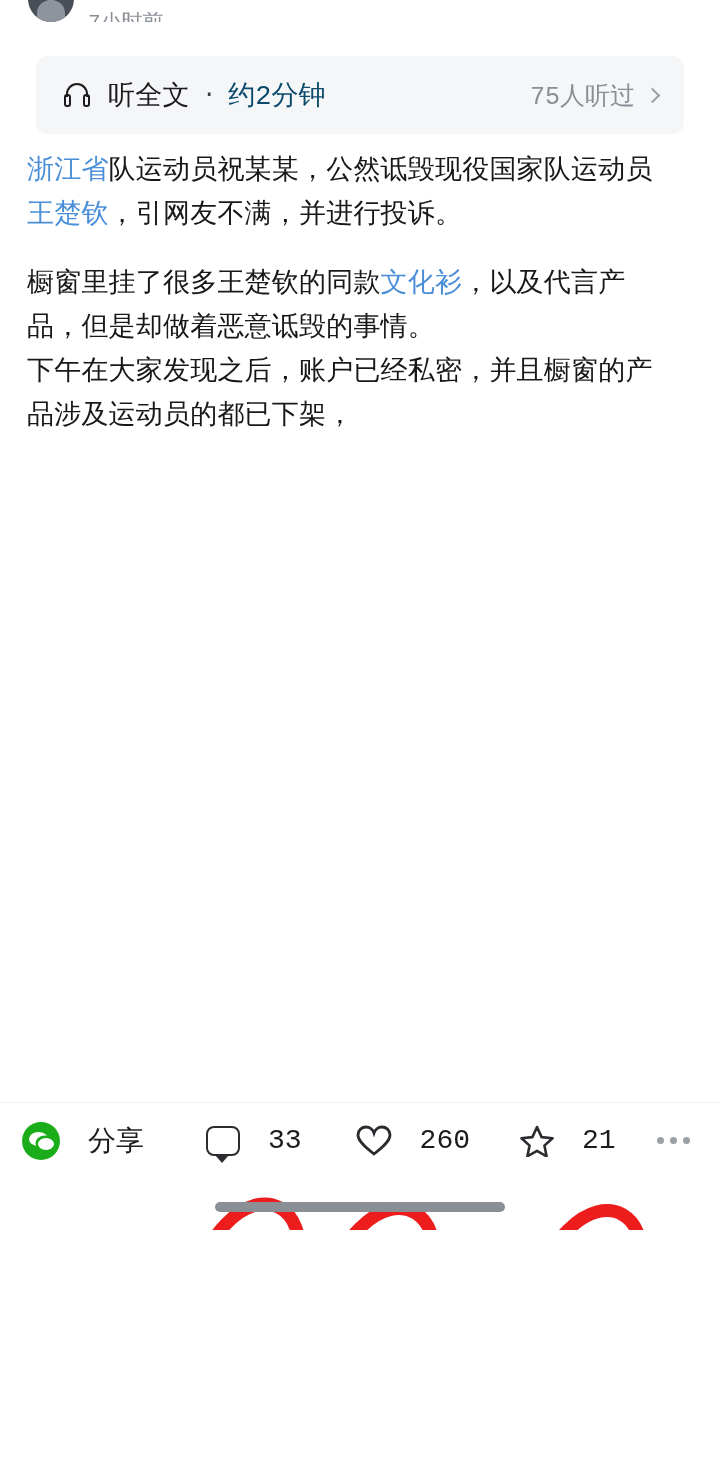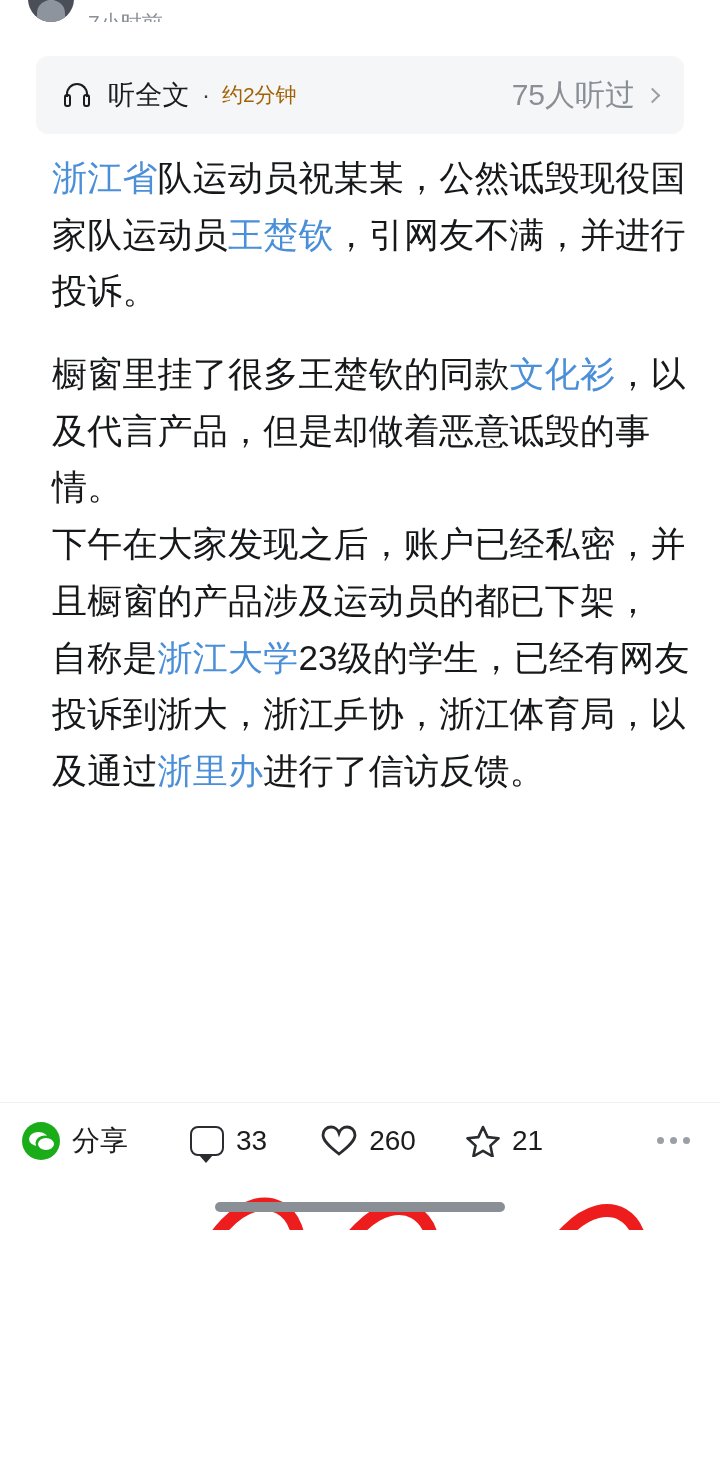--- a/index.html
+++ b/index.html
@@ -7,20 +7,21 @@
     width: 720px; height: 1467px;
     background: #ffffff;
     font-family: "Liberation Sans", sans-serif;
     overflow: hidden;
   }
   .screen {
     position: relative;
     width: 720px; height: 1230px;
     background: #fff;
     overflow: hidden;
+    font-family: Liberation Mono, monospace;
   }
 
   
   .author-row {
     position: absolute;
     top: 0; left: 0; right: 0;
     height: 22px;
     display: flex;
     align-items: flex-end;
     padding: 0 28px;
@@ -99,45 +100,45 @@
     color: #1c1c1e;
     letter-spacing: 0.3px;
   }
   .audio-dot {
     margin: 0 12px;
     color: #3b3d41;
     font-size: 24px;
     line-height: 1;
   }
   .audio-dur {
-    font-size: 21px;
-    color: #a16207;
+    font-size: 27px;
+    color: #0c4a6e;
   }
   .audio-right {
     margin-left: auto;
     display: flex;
     align-items: center;
     color: #8a8f96;
-    font-size: 30px;
+    font-size: 25px;
   }
   .chev {
     display: inline-block;
     width: 11px; height: 11px;
     border-right: 2.6px solid #9aa0a6;
     border-top: 2.6px solid #9aa0a6;
     transform: rotate(45deg);
     margin-left: 12px;
   }
 
   
   .article {
     position: absolute;
-    top: 150px; left: 52px;
+    top: 150px; left: 27px;
     width: 650px;
-    font-size: 35px;
+    font-size: 27px;
     line-height: 1.62;
     color: #17181a;
     letter-spacing: 0.2px;
   }
   .article p { margin: 0; }
   .para-gap { height: 26px; }
   .lnk { color: #4a8fd8; }
 
   
   .scribble {
@@ -156,20 +157,21 @@
     display: flex;
     align-items: center;
     padding: 0 22px;
     border-top: 1px solid #f0f0f0;
   }
   .act {
     display: flex;
     align-items: center;
     font-size: 28px;
     color: #1c1c1e;
+    gap: 16px;
   }
   .act .lbl { margin-left: 12px; }
   .act.share { flex: 0 0 auto; }
   .spacer-a { width: 62px; }
   .spacer-b { width: 54px; }
   .spacer-c { width: 50px; }
   .wechat-icon {
     width: 38px; height: 38px;
     border-radius: 50%;
     background: #1aad19;
@@ -263,21 +265,20 @@
       <span>75人听过</span>
       <span class="chev"></span>
     </span>
   </div>
 
   <div class="article" id="article-body">
       <p><span class="lnk">浙江省</span><span>队运动员祝某某，公然诋毁现役国家队运动员</span><span class="lnk">王楚钦</span><span>，引网友不满，并进行投诉。</span></p>
       <div class="para-gap"></div>
       <p><span>橱窗里挂了很多王楚钦的同款</span><span class="lnk">文化衫</span><span>，以及代言产品，但是却做着恶意诋毁的事情。</span></p>
       <p><span>下午在大家发现之后，账户已经私密，并且橱窗的产品涉及运动员的都已下架，</span></p>
-      <p><span>自称是</span><span class="lnk">浙江大学</span><span>23级的学生，已经有网友投诉到浙大，浙江乒协，浙江体育局，以及通过</span><span class="lnk">浙里办</span><span>进行了信访反馈。</span></p>
       <div class="para-gap"></div>
     </div>
 
   <svg class="scribble" viewBox="0 0 560 280" fill="none">
     <path d="M118 262 C 40 196, 38 96, 96 34 C 134 -6, 176 18, 168 70 C 160 126, 124 172, 112 206" stroke="#ee1d1d" stroke-width="13" stroke-linecap="round"></path>
     <path d="M258 268 C 176 208, 168 100, 230 38 C 270 -2, 312 24, 302 76 C 292 132, 256 176, 244 210" stroke="#ee1d1d" stroke-width="13" stroke-linecap="round"></path>
     <path d="M468 272 C 386 214, 376 102, 438 40 C 478 0, 520 26, 510 80 C 500 136, 466 180, 452 214" stroke="#ee1d1d" stroke-width="13" stroke-linecap="round"></path>
     <path d="M330 196 C 372 170, 414 150, 448 148" stroke="#ee1d1d" stroke-width="11" stroke-linecap="round"></path>
   </svg>
 

